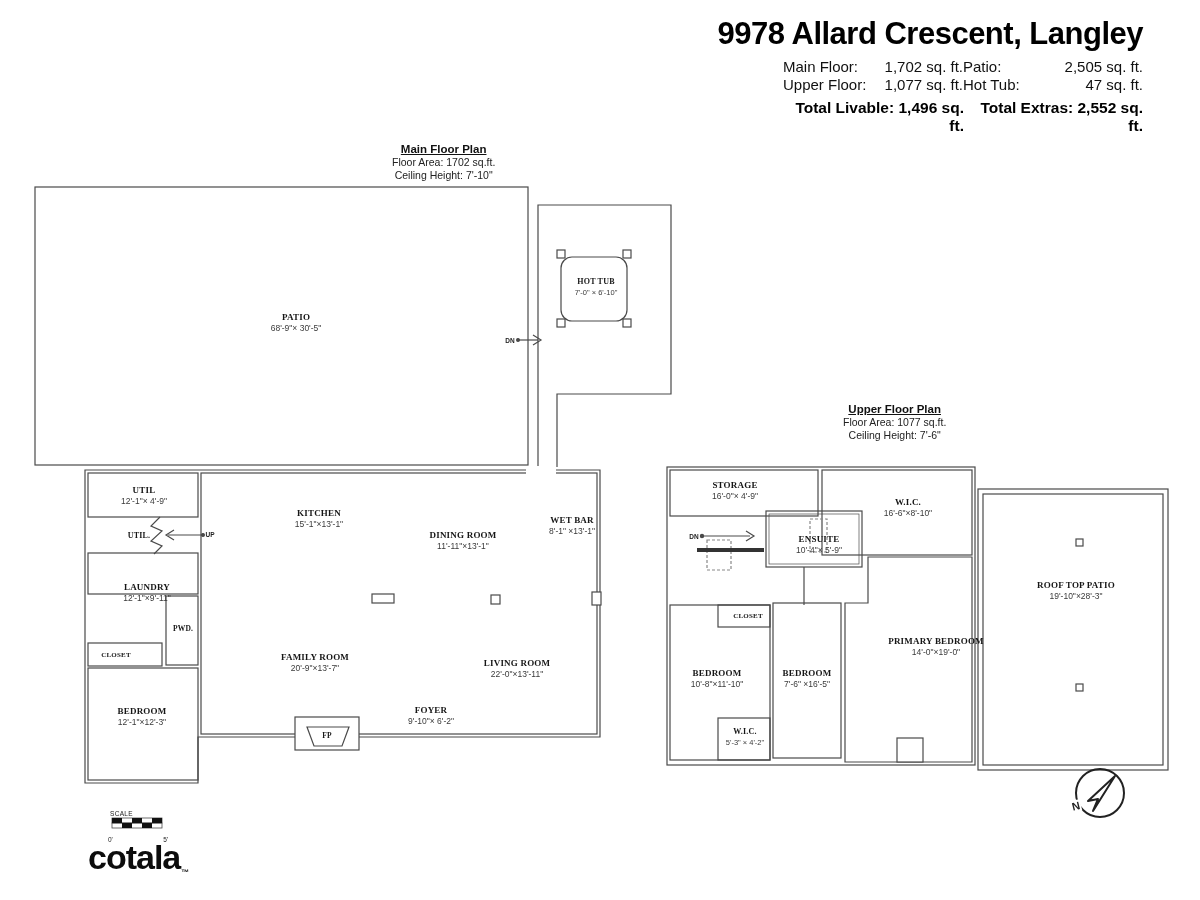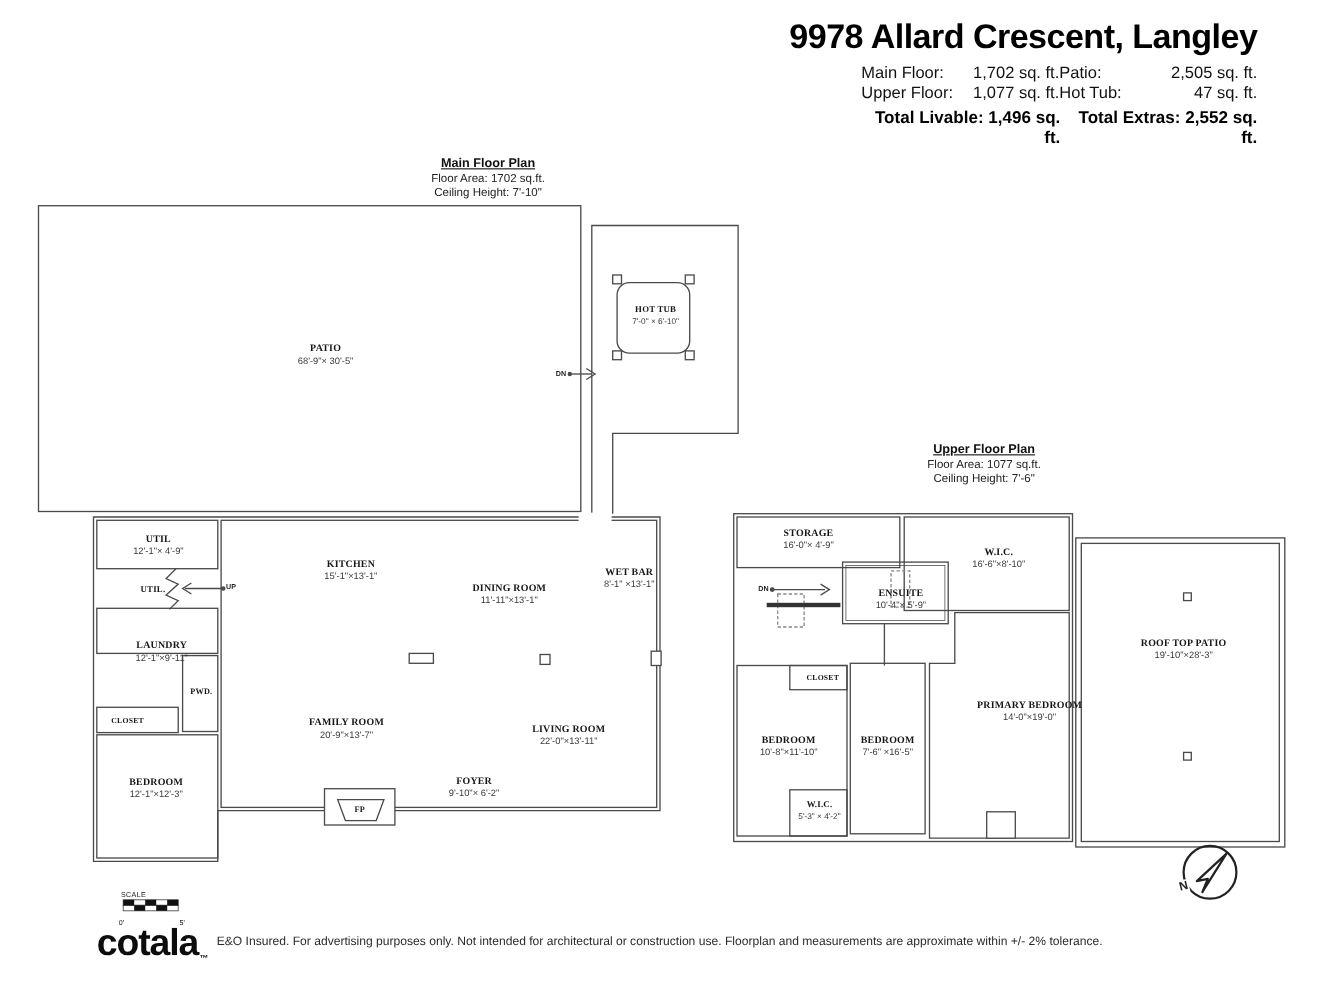--- a/index.html
+++ b/index.html
@@ -259,16 +259,15 @@
   <div class="scale-wrap">
     <div class="scale-title">SCALE</div>
     <div style="height:19px;"></div>
     <div class="scale-ends">
       <span class="e0">0'</span>
       <span class="e5">5'</span>
     </div>
   </div>
 
   <div class="logo"><span>cotala</span><span class="tm">™</span></div>
-  <div class="disclaimer">E&amp;O Insured. For advertising purposes only. Not intended for architectural or construction use. Floorplan and measurements are approximate within +/- 2% tolerance.</div>
 
   <span class="north-label">N</span>
 </div>
 
 </body></html>

